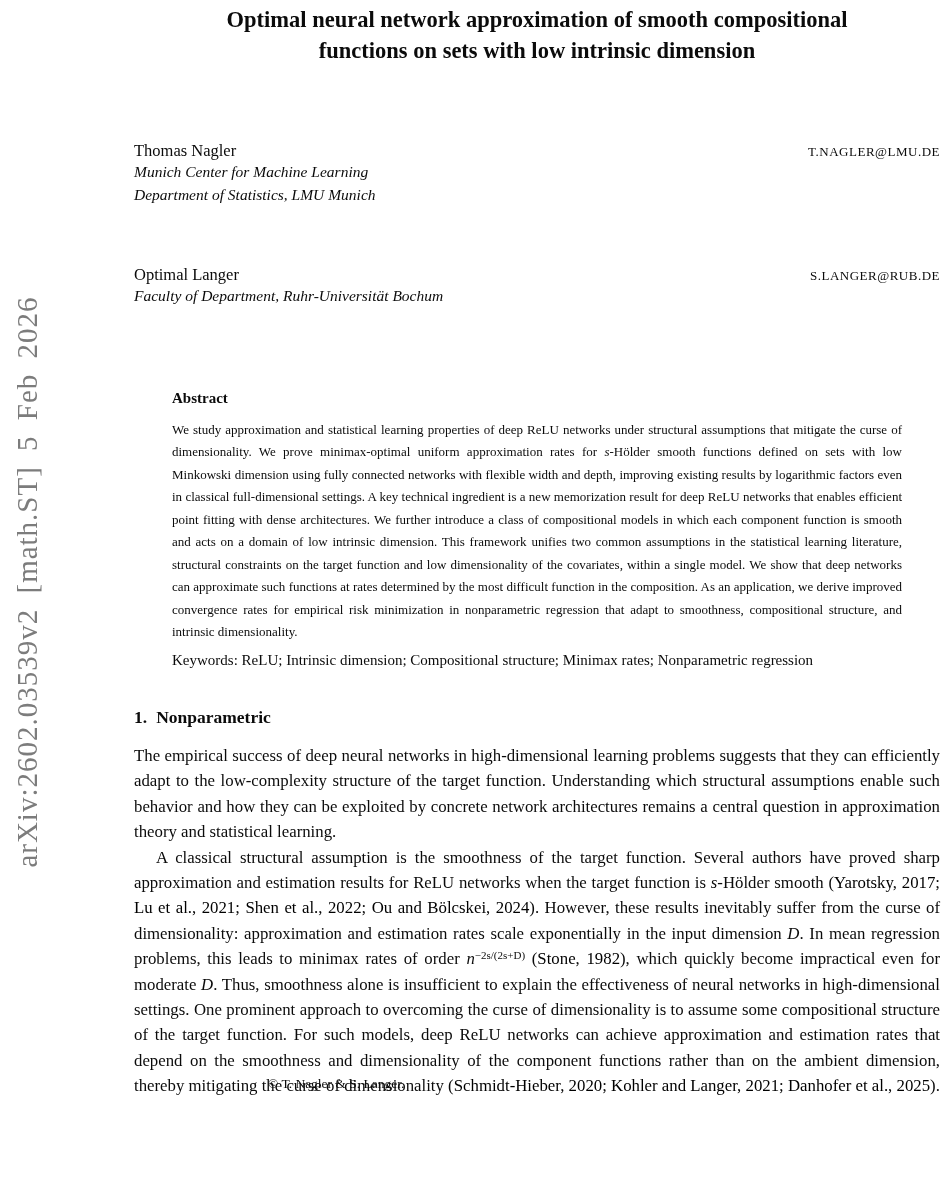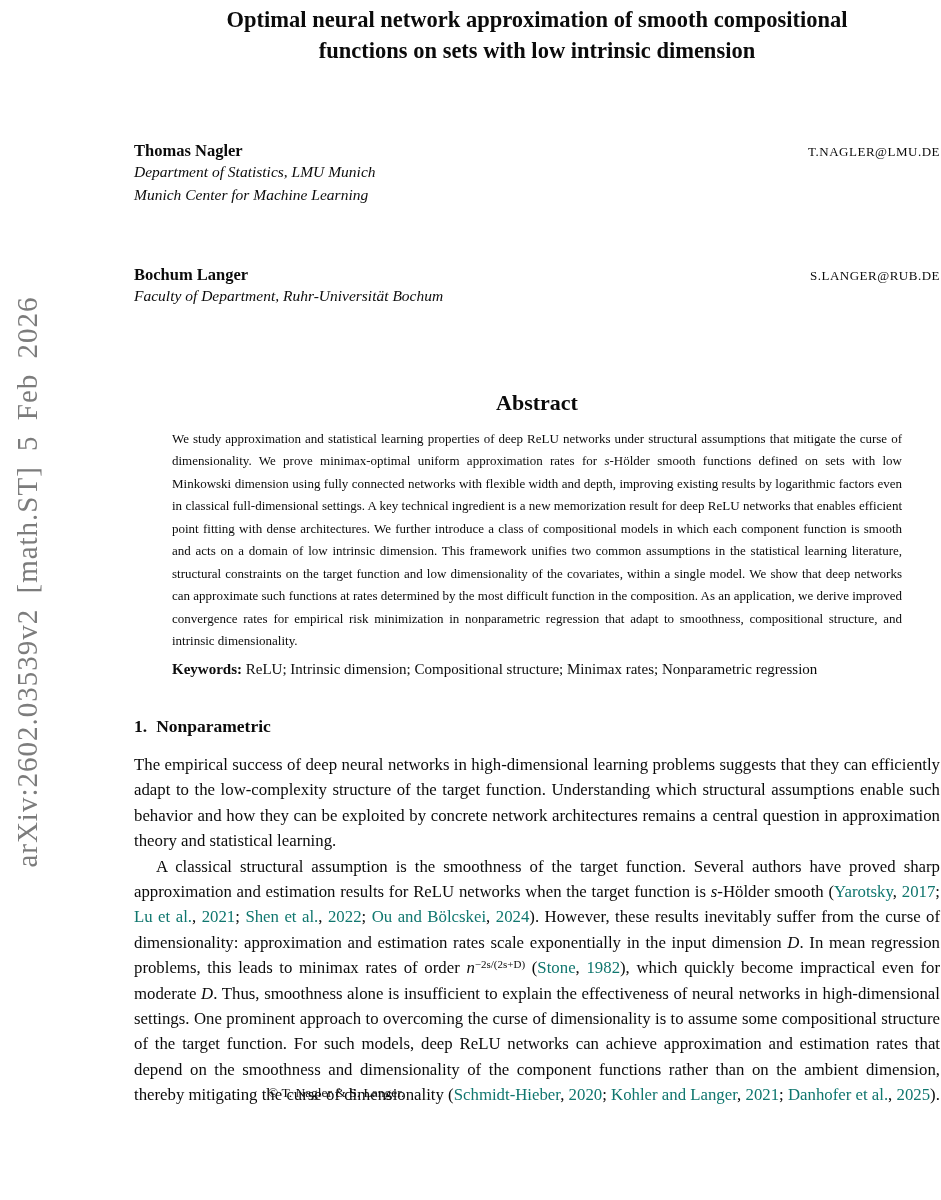--- a/index.html
+++ b/index.html
@@ -24,35 +24,35 @@
   }
   .content {
     position:absolute;
     left:134px; top:0;
     width:806px;
   }
   .title { margin:4px 0 0; text-align:center; font-weight:bold; font-size:22.5px; line-height:31px; }
   .author-block { margin-top:30px; }
   .author-entry + .author-entry { margin-top:14px; }
   .author-row { display:flex; justify-content:space-between; align-items:baseline; }
-  .author-name { font-weight:bold; font-size:16.5px; }
+  .author-name { font-weight:normal; font-size:16.5px; }
   .author-email { font-size:13px; letter-spacing:0.5px;margin-top:48px; }
   .affil { font-style:italic; font-size:15.5px; line-height:22.5px; }
   .abstract { margin:82px 38px 0; }
-  .abstract-heading { text-align:center; font-weight:bold; font-size:22px; margin:0 0 12px; }
+  .abstract-heading { font-weight:bold; font-size:15px; margin:0 0 12px; }
   .abstract-body { font-size:13px; line-height:22.5px; text-align:justify; margin:0; hyphens:auto; }
   .keywords { font-size:15px; line-height:22.5px; text-align:left; margin:5px 0 0; }
   .section-heading { margin:36px 0 0; font-size:17.5px; font-weight:bold; }
   .section-number { margin-right:9px; }
   .body-par { margin:15px 0 0; font-size:16.8px; line-height:25.4px; text-align:justify; hyphens:auto; }
   .body-par.cont { margin-top:0; text-indent:22px; }
   .footer { position:absolute; left:134px; bottom:7px; font-size:13.5px; }
-  .seg-bold { font-weight:bold; }
+  .seg-bold { font-weight:normal; }
   .seg-math { font-style:italic; }
-  .seg-link { color:#0f766e; cursor:pointer; }
+  .seg-link { color:#000000; cursor:pointer; }
   .seg-sup { font-size:11px; position:relative; top:-5.5px; line-height:0; }
 </style>
 </head>
 <body>
 
 <div class="page">
 
   <div class="arxiv-sidebar">arXiv:2602.03539v2 [math.ST] 5 Feb 2026</div>
 
   <div class="content">
@@ -62,27 +62,27 @@
       <div>functions on sets with low intrinsic dimension</div>
     </h1>
 
     <div class="author-block">
 
       <div class="author-entry">
         <div class="author-row">
           <span class="author-name">Thomas Nagler</span>
           <span class="author-email">T.NAGLER@LMU.DE</span>
         </div>
+        <div class="affil">Munich Center for Machine Learning</div>
         <div class="affil">Department of Statistics, LMU Munich</div>
-        <div class="affil">Munich Center for Machine Learning</div>
       </div>
 
       <div class="author-entry">
         <div class="author-row">
-          <span class="author-name">Bochum Langer</span>
+          <span class="author-name">Optimal Langer</span>
           <span class="author-email">S.LANGER@RUB.DE</span>
         </div>
         <div class="affil">Faculty of Department, Ruhr-Universität Bochum</div>
       </div>
 
     </div>
 
     <div class="abstract">
       <h2 class="abstract-heading">Abstract</h2>
       <p class="abstract-body"><span>We study approximation and statistical learning properties of deep ReLU networks under structural assumptions that mitigate the curse of dimensionality. We prove minimax-optimal uniform approximation rates for </span><span class="seg-math">s</span><span>-Hölder smooth functions defined on sets with low Minkowski dimension using fully connected networks with flexible width and depth, improving existing results by logarithmic factors even in classical full-dimensional settings. A key technical ingredient is a new memorization result for deep ReLU networks that enables efficient point fitting with dense architectures. We further introduce a class of compositional models in which each component function is smooth and acts on a domain of low intrinsic dimension. This framework unifies two common assumptions in the statistical learning literature, structural constraints on the target function and low dimensionality of the covariates, within a single model. We show that deep networks can approximate such functions at rates determined by the most difficult function in the composition. As an application, we derive improved convergence rates for empirical risk minimization in nonparametric regression that adapt to smoothness, compositional structure, and intrinsic dimensionality.</span></p>

